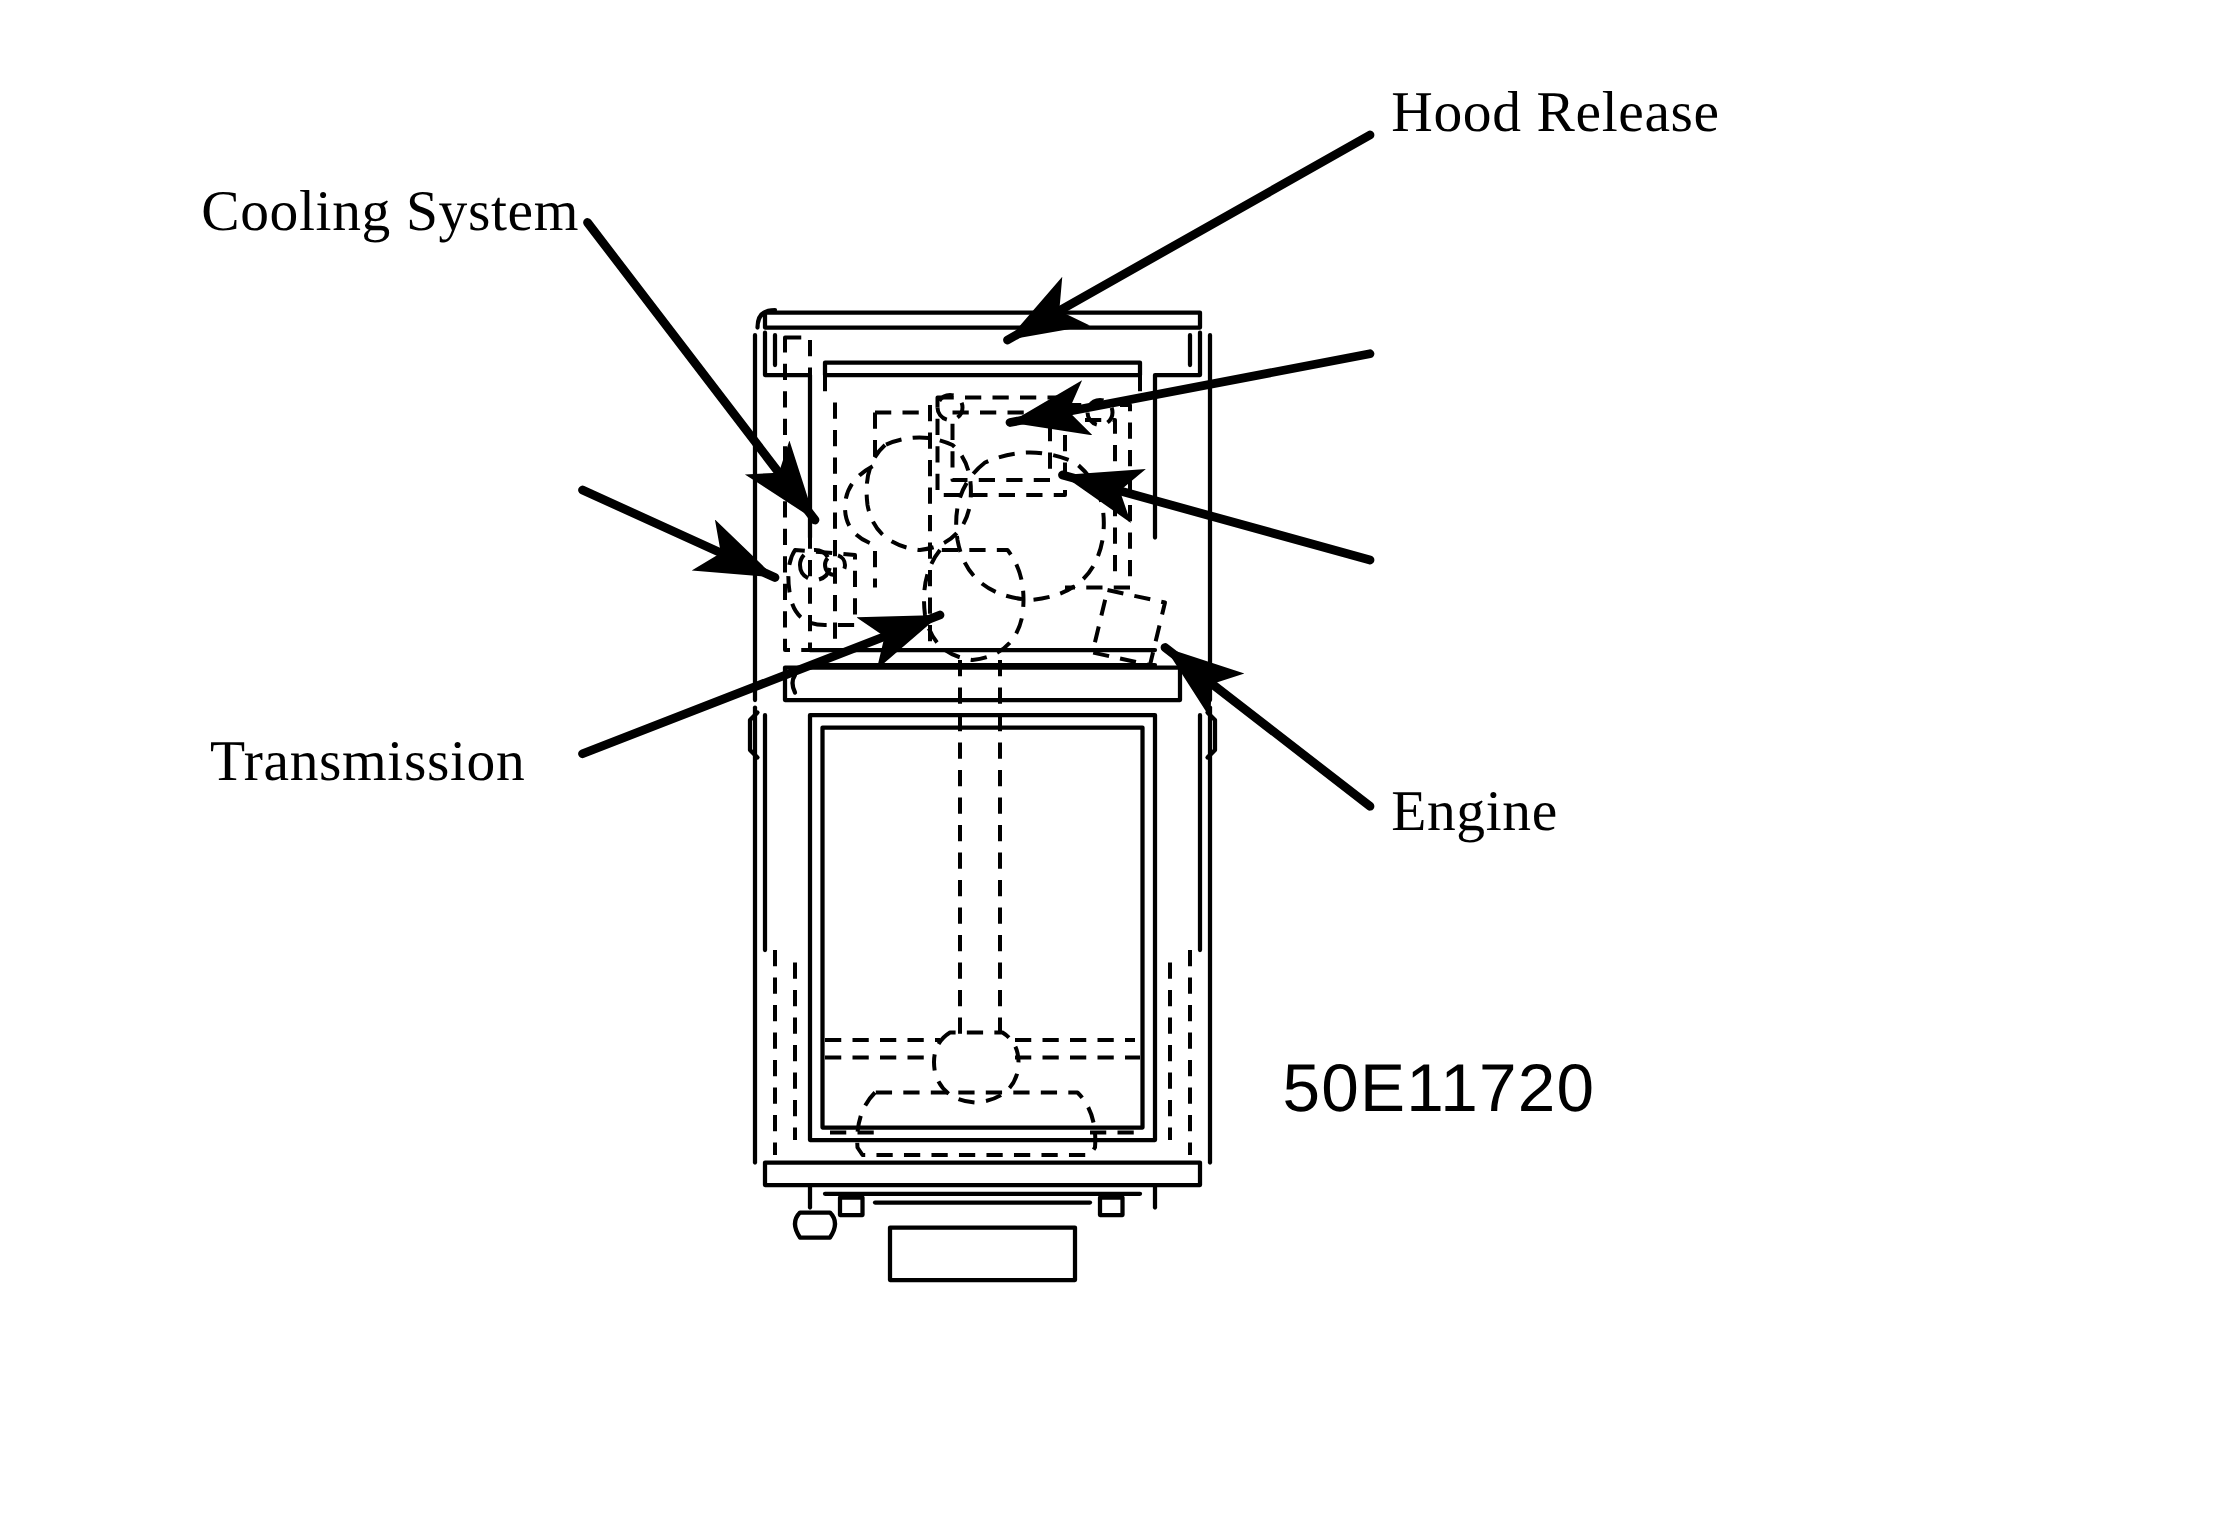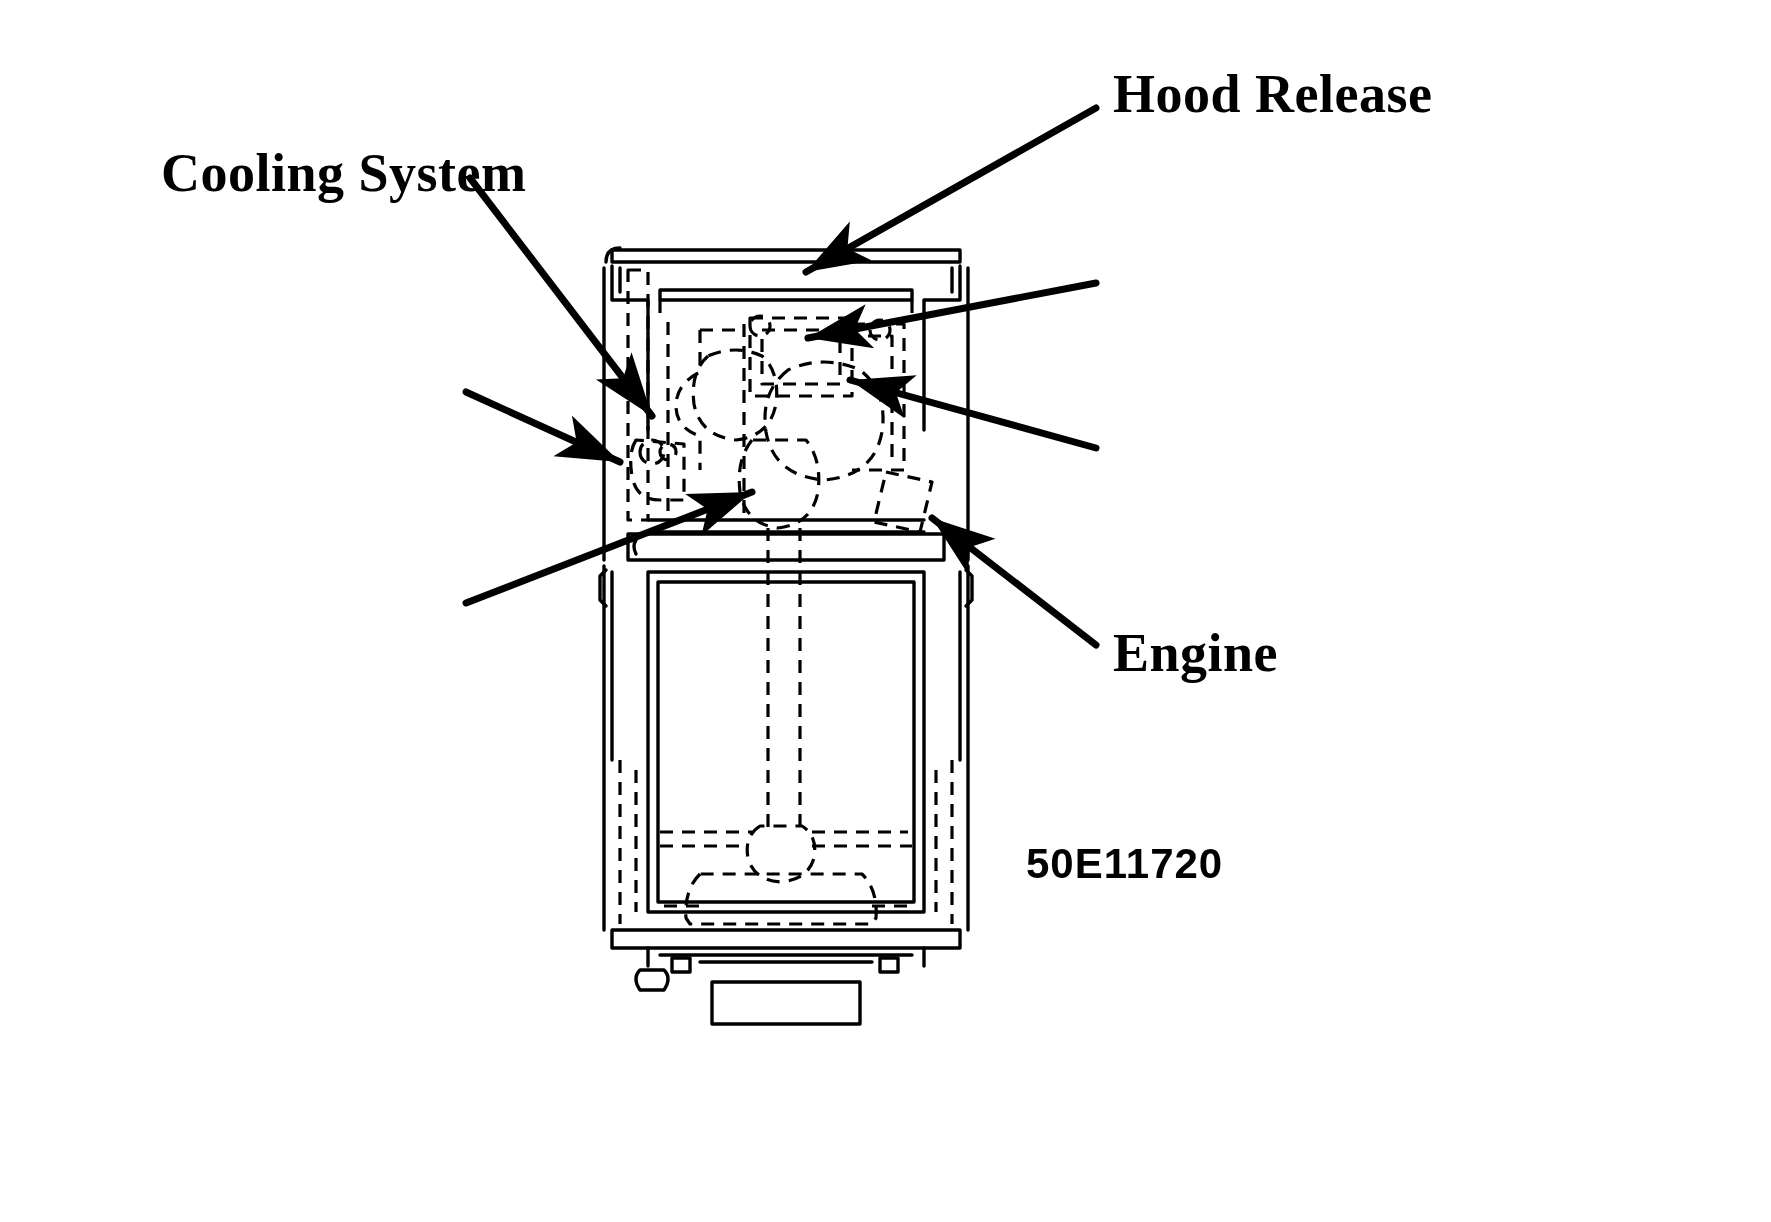--- a/index.html
+++ b/index.html
@@ -1,23 +1,23 @@
 <!DOCTYPE html>
 <html><head>
 <meta charset="utf-8">
 <style>
   html,body{margin:0;padding:0;background:#ffffff;}
   body{width:1771px;height:1222px;position:relative;overflow:hidden;
        font-family:"Liberation Serif",serif;}
   #root{position:absolute;inset:0;}
   svg#diagram{position:absolute;left:0;top:0;width:1771px;height:1222px;}
   .lbl{position:absolute;color:#000;font-family:"Liberation Serif",serif;
-       font-weight:bold;font-size:54px;letter-spacing:0.5px;white-space:nowrap;}
+       font-weight:normal;font-size:46px;letter-spacing:0.5px;white-space:nowrap;}
   .partno{position:absolute;color:#000;font-family:"Liberation Sans",sans-serif;
-          font-weight:bold;font-size:42px;letter-spacing:1px;white-space:nowrap;}
+          font-weight:normal;font-size:54px;letter-spacing:1px;white-space:nowrap;}
 </style>
 </head>
 <body>
 
 <div id="root">
 
   <svg id="diagram" viewBox="0 0 1771 1222">
     <defs>
       <marker id="ah" markerWidth="10" markerHeight="10" refX="9" refY="3.2" orient="auto" markerUnits="strokeWidth">
         <path d="M0,0 L9,3.2 L0,6.4 L2.2,3.2 Z" fill="#000"></path>
@@ -136,16 +136,17 @@
 
   <div class="lbl" style="left:1113px;top:63px;">Hood Release</div>
 
 
 
   <div class="lbl" style="left:1113px;top:622px;">Engine</div>
 
   <div class="lbl" style="left:117px;top:142px;margin-left:44px;">Cooling System</div>
 
 
+  <div class="lbl" style="left:168px;top:582px;">Transmission</div>
 
   <div class="partno" style="left:1026px;top:840px;">50E11720</div>
 
 </div>
 
 </body></html>

